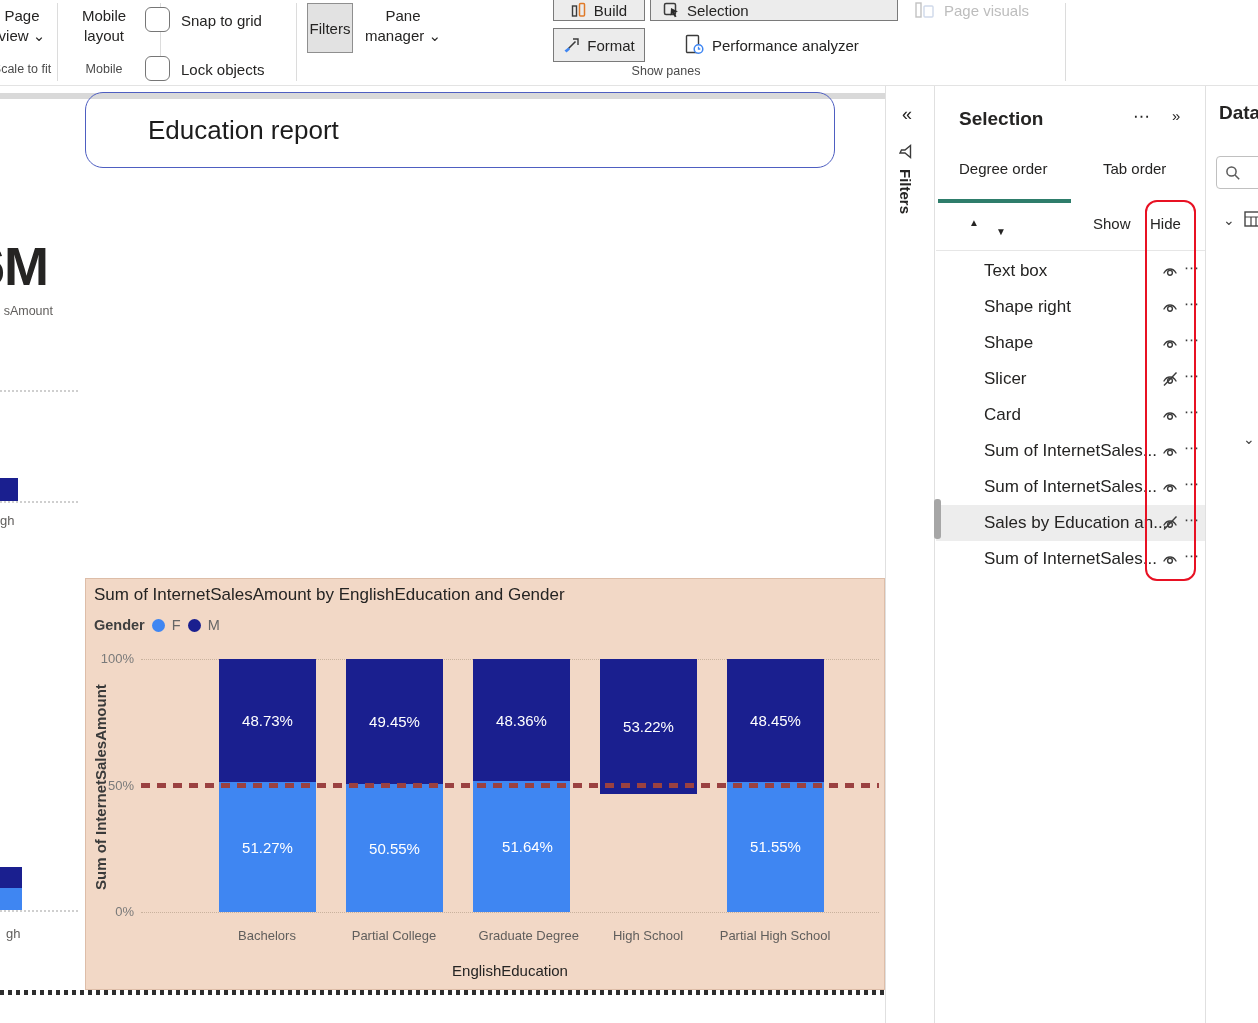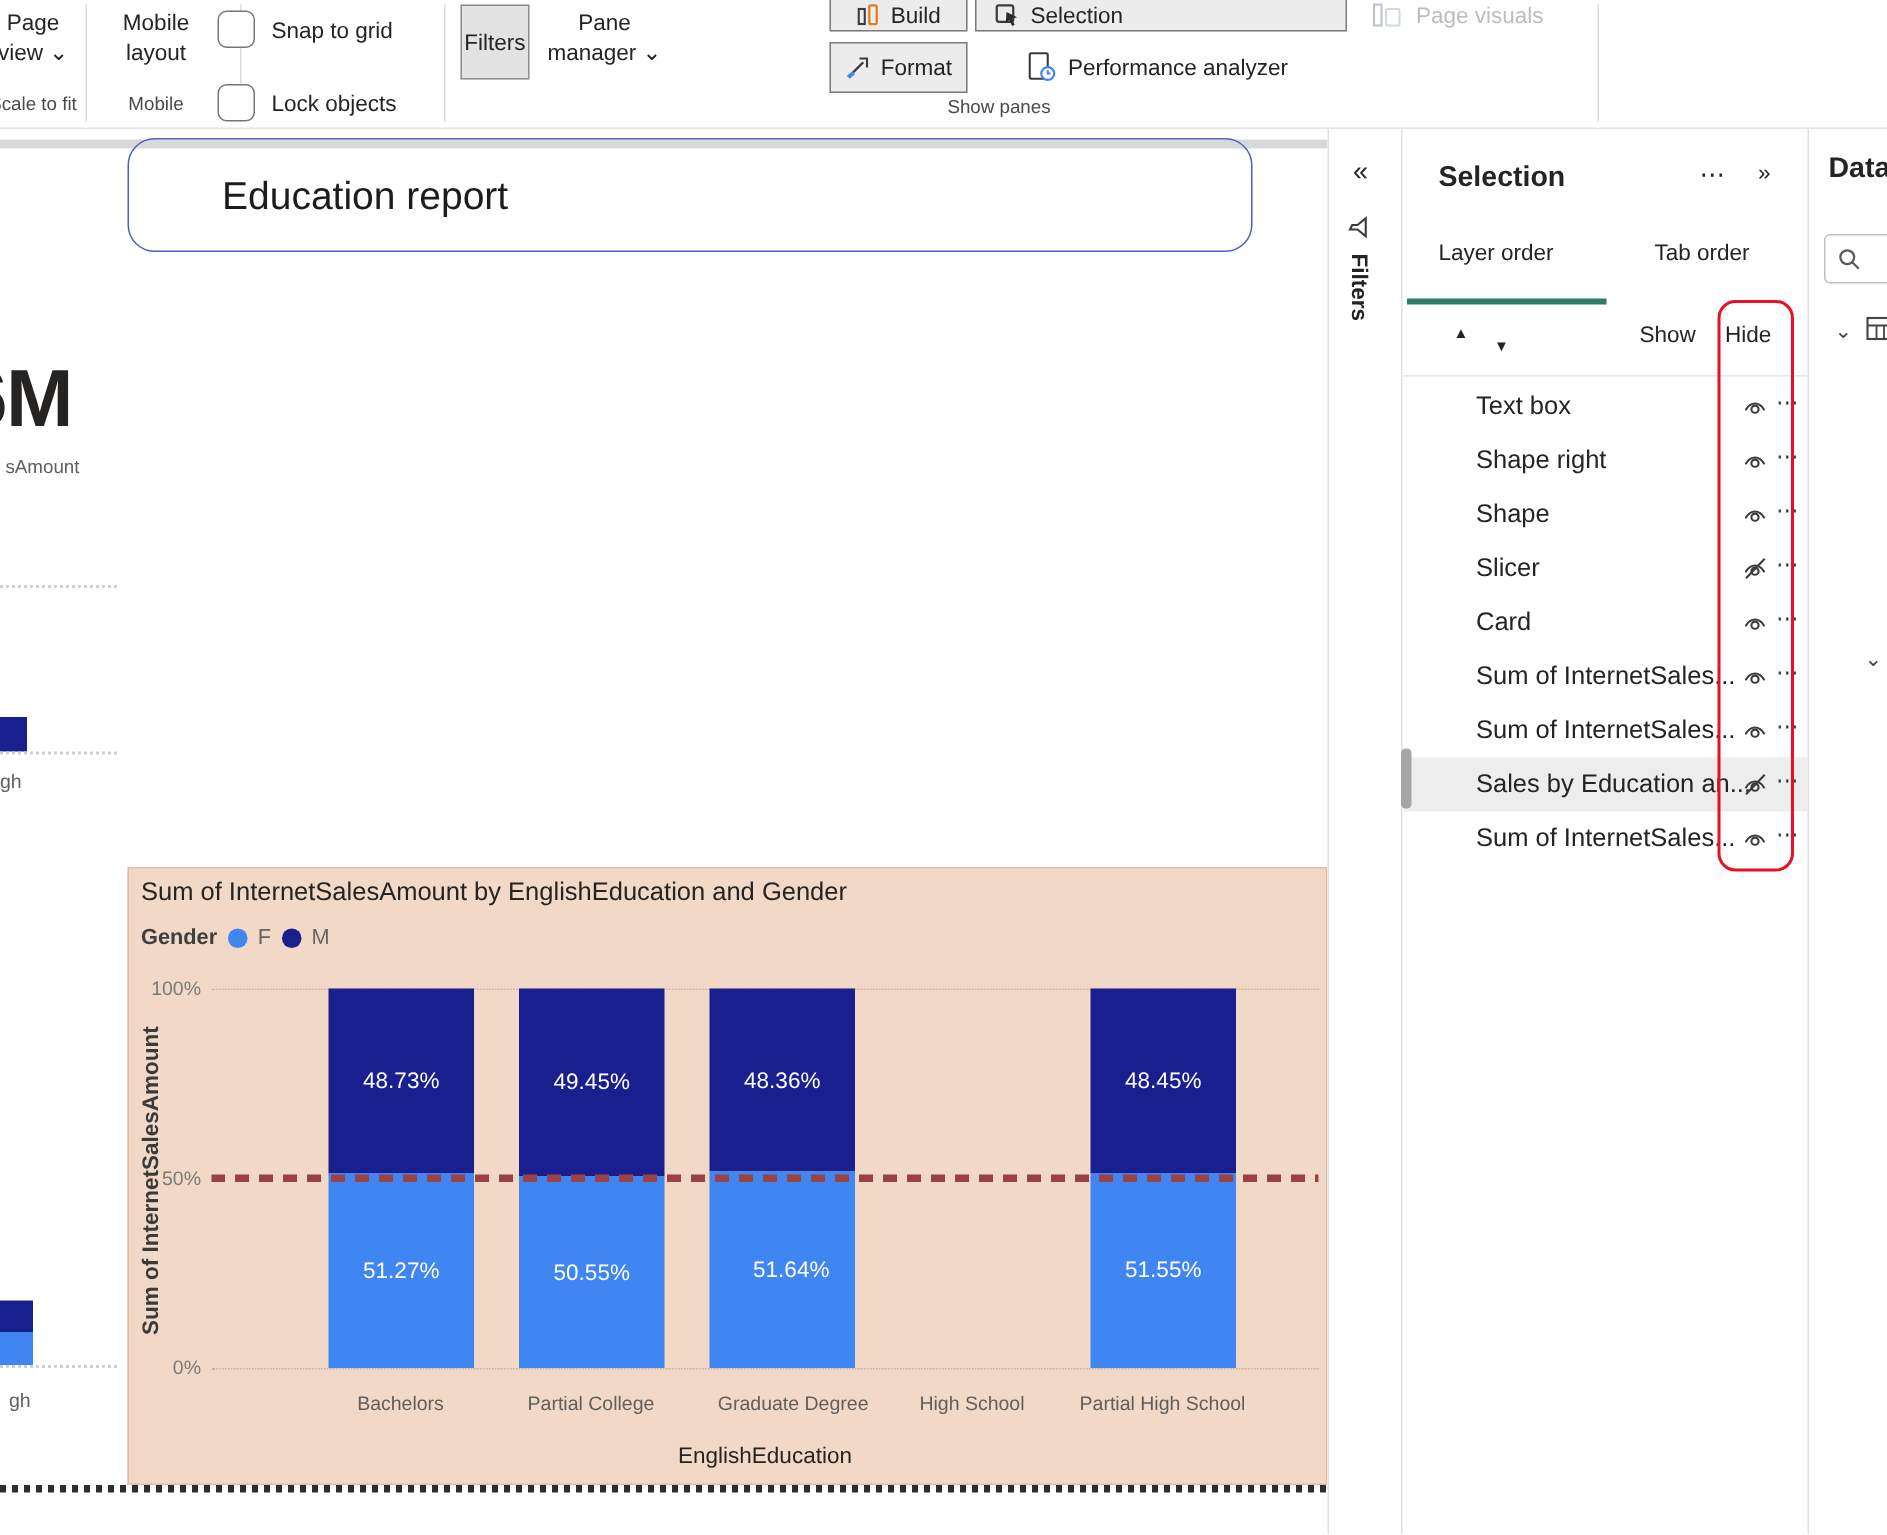--- a/index.html
+++ b/index.html
@@ -234,20 +234,23 @@
           </div>
           <div class="abs bar" style="left: 387px; top: 80px; height: 253px;">
             <div class="seg" style="top: 0px; height: 122.351px; background: rgb(26, 31, 143);">
               <span class="seg-label">48.36%</span>
             </div>
             <div class="seg" style="top: 122.351px; height: 130.649px; background: rgb(63, 134, 242); padding-left: 12px;">
               <span class="seg-label">51.64%</span>
             </div>
           </div>
           <div class="abs bar" style="left: 514px; top: 80px; height: 253px;">
+            <div class="seg" style="top: 0px; height: 134.647px; background: rgb(26, 31, 143);">
+              <span class="seg-label">53.22%</span>
+            </div>
           </div>
           <div class="abs bar" style="left: 641px; top: 80px; height: 253px;">
             <div class="seg" style="top: 0px; height: 122.579px; background: rgb(26, 31, 143);">
               <span class="seg-label">48.45%</span>
             </div>
             <div class="seg" style="top: 122.579px; height: 130.421px; background: rgb(63, 134, 242);">
               <span class="seg-label">51.55%</span>
             </div>
           </div>
         </div>
@@ -278,21 +281,21 @@
       </span>
       <span>Filters</span>
     </div>
   </div>
 
   <div id="selection-pane" class="abs">
     <div id="sel-title" class="abs">Selection</div>
     <div class="abs" style="left:197px;top:20px;font-size:17px;letter-spacing:2px">⋯</div>
     <div class="abs" style="left:236px;top:21px;font-size:15px">»</div>
 
-    <div class="abs tab" style="left:23px;top:74px">Layer order</div>
+    <div class="abs tab" style="left:23px;top:74px">Degree order</div>
     <div class="abs tab" style="left:167px;top:74px">Tab order</div>
     <div id="tab-underline" class="abs"></div>
 
     <div class="abs tiny-arrow" style="left:33px;top:131px">▲</div>
     <div class="abs tiny-arrow" style="left:60px;top:140px">▼</div>
 
     <div class="abs showhide" style="left:157px;top:129px">Show</div>
     <div class="abs showhide" style="left:214px;top:129px">Hide</div>
 
     <div id="sel-divider" class="abs"></div>

